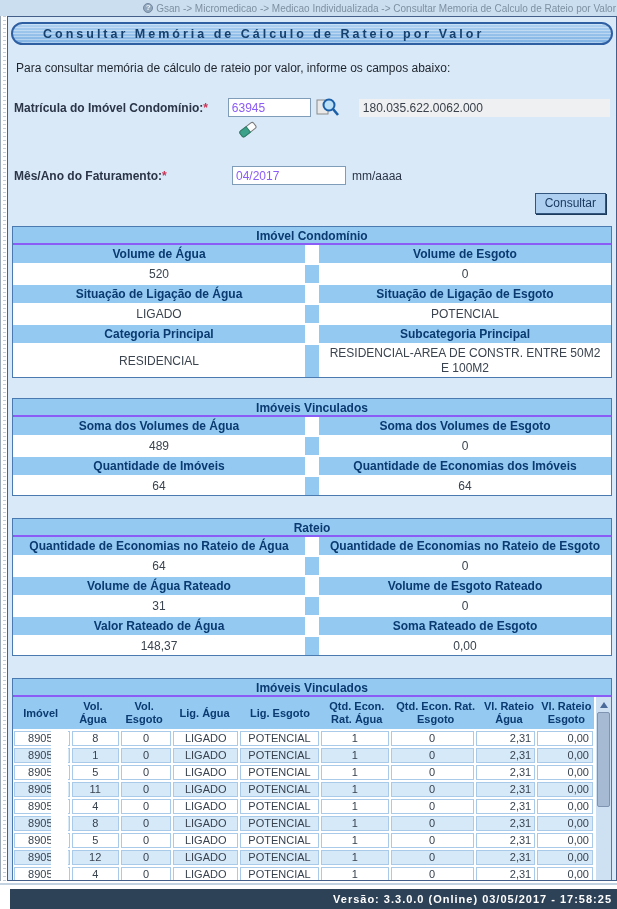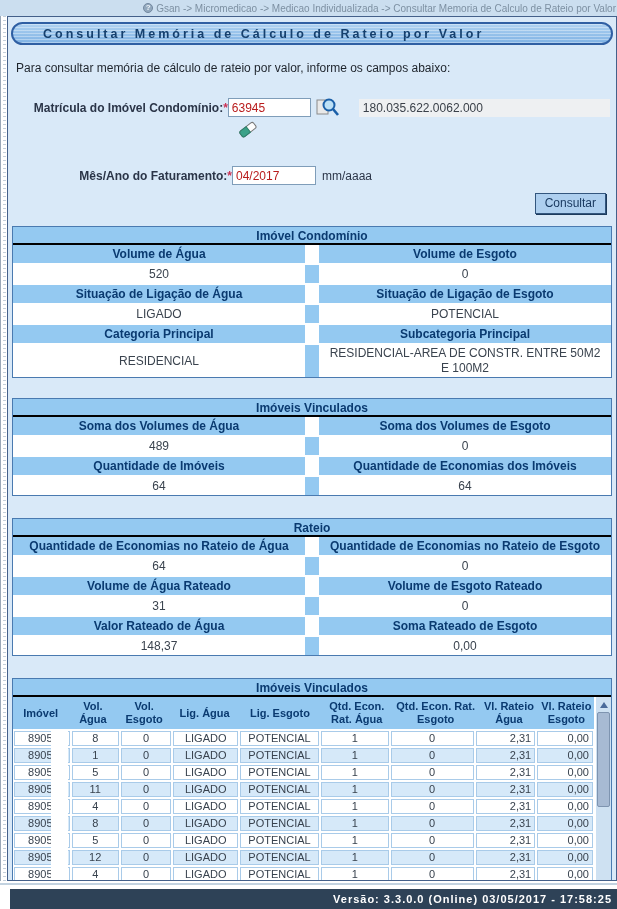--- a/index.html
+++ b/index.html
@@ -39,28 +39,28 @@
       linear-gradient(#AFD2F1, #7FB2E4);
     display:flex; align-items:center; padding-left:30px;
     color:#16406E; font-weight:bold; font-size:12.5px; letter-spacing:3px;
   }
   
   .instruction { margin:16px 8px 0 8px; font-size:12px; color:#1E242C; }
   .form-area { margin:0 6px; position:relative; }
   .form-row { display:flex; align-items:center; }
   .row-matricula { margin-top:22px; }
   .row-mesano { margin-top:28px; }
-  .f-label { width:218px; font-size:12px; font-weight:bold; color:#2B3548;text-align:right; }
+  .f-label { width:218px; font-size:12px; font-weight:bold; color:#2B3548; }
   .req { color:#CC3355; font-weight:bold; }
   .text-input {
-    height:19px; border:1px solid #7F9DB9; background:#fff; color:#b91c1c;
+    height:19px; border:1px solid #7F9DB9; background:#fff; color:#8b5cf6;
     font-family:"Liberation Sans",sans-serif; font-size:12px; padding:1px 3px;
   }
   .w-matricula { width:83px; }
-  .w-mesano { width:84px; }
+  .w-mesano { width:114px; }
   .icon-btn { margin-left:4px; cursor:pointer; display:inline-flex; }
   .inscricao {
     margin-left:20px; width:256px; height:18px; background:#EEF0F2; color:#3A4049;
     font-size:12px; padding:2px 4px; line-height:14px; white-space:nowrap;
   }
   .eraser-row { margin-left:220px; margin-top:2px; height:18px; }
   .hint { margin-left:6px; font-size:12px; color:#2B3548; }
   .consultar-row { display:flex; justify-content:flex-end; margin:8px 4px 0 0; }
   .gsan-btn {
     font-family:"Liberation Sans",sans-serif; font-size:12px; color:#17375E;
@@ -69,21 +69,21 @@
   }
   
   .sum-table {
     margin:0 4px; border:1px solid #4A7AB0; background:#fff;
   }
   .t1 { margin-top:12px; }
   .t2 { margin-top:20px; }
   .t3 { margin-top:22px; }
   .sum-title, .dt-title {
     background:#94C9F1; color:#0A3A70; font-weight:bold; font-size:12px;
-    text-align:center; height:18px; line-height:18px; border-bottom:2px solid #000000;
+    text-align:center; height:18px; line-height:18px; border-bottom:2px solid #8b5cf6;
   }
   .sum-row { display:flex; gap:14px; }
   .sum-row.labels { background:#fff; border-bottom:2px solid #fff; }
   .sum-row.values { background:#94C9F1; border-bottom:2px solid #fff; }
   .sum-table .sum-row:last-child { border-bottom:none; }
   .sum-cell { flex:1; text-align:center; font-size:12px; height:18px; line-height:18px; }
   .sum-cell.label { background:#94C9F1; color:#0A3A70; font-weight:bold; }
   .sum-cell.value { background:#fff; color:#3A434E; }
   .sum-row.tall .sum-cell { height:32px; line-height:15px; display:flex; align-items:center; justify-content:center; padding:0 6px; }
   

